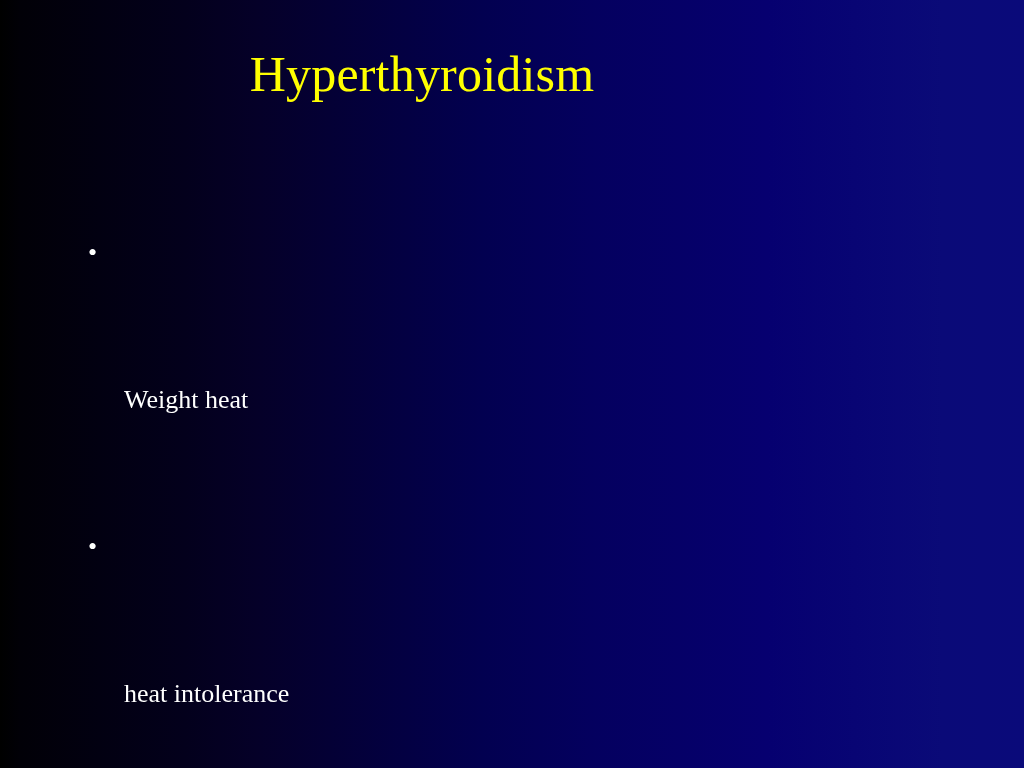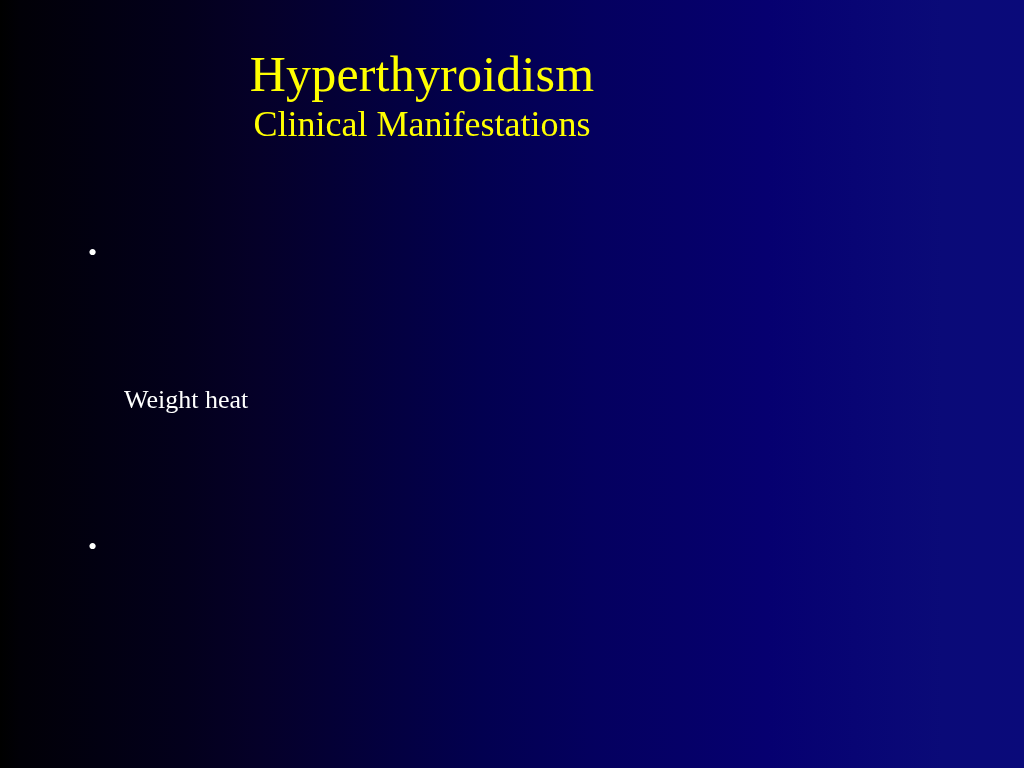--- a/index.html
+++ b/index.html
@@ -95,29 +95,29 @@
     display: block;
   }
 </style>
 </head>
 <body>
 
 <div id="slide">
 
   <div id="title-block">
     <span id="slide-title">Hyperthyroidism</span>
-    <span id="slide-subtitle">Clinical Manifestations</span>
   </div>
 
   <ul id="bullet-list">
 
     <li class="bullet-item">
       <span class="bullet-marker">•</span>
       <span class="bullet-text">Weight heat</span>
     </li>
 
     <li class="bullet-item">
       <span class="bullet-marker">•</span>
+      <span class="bullet-text">heat intolerance</span>
     </li>
 
   </ul>
 
 </div>
 
 </body></html>

